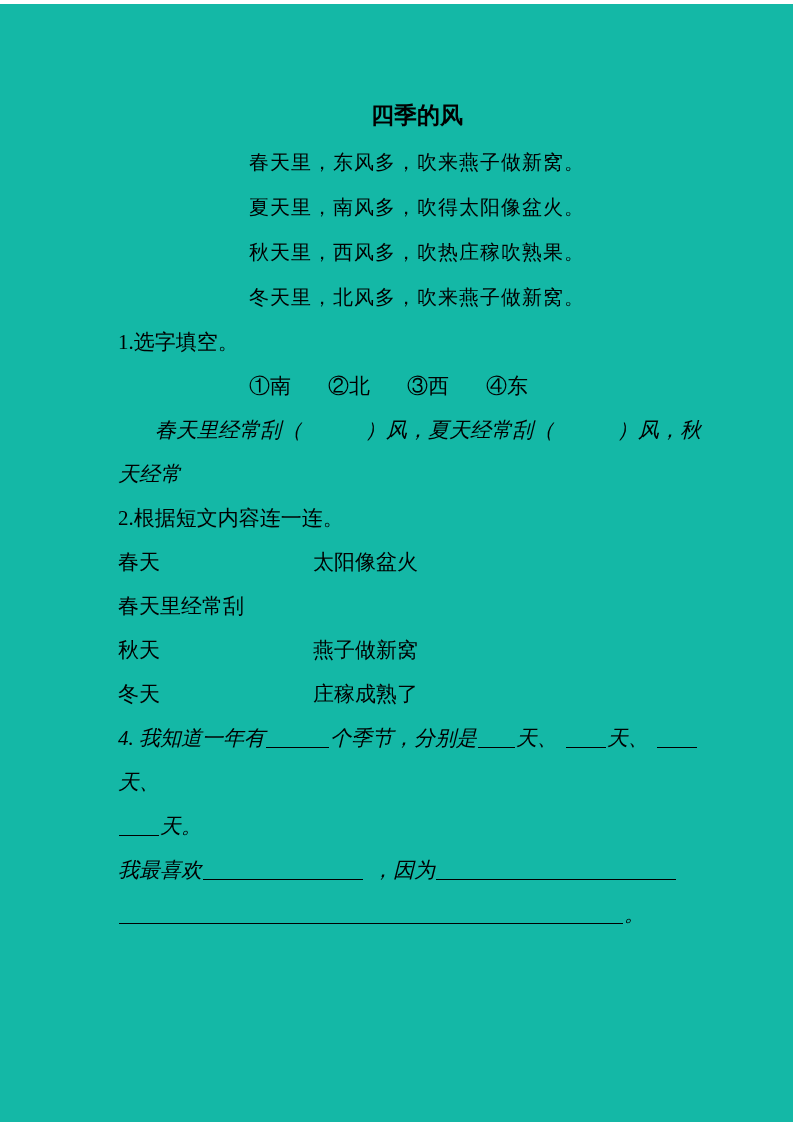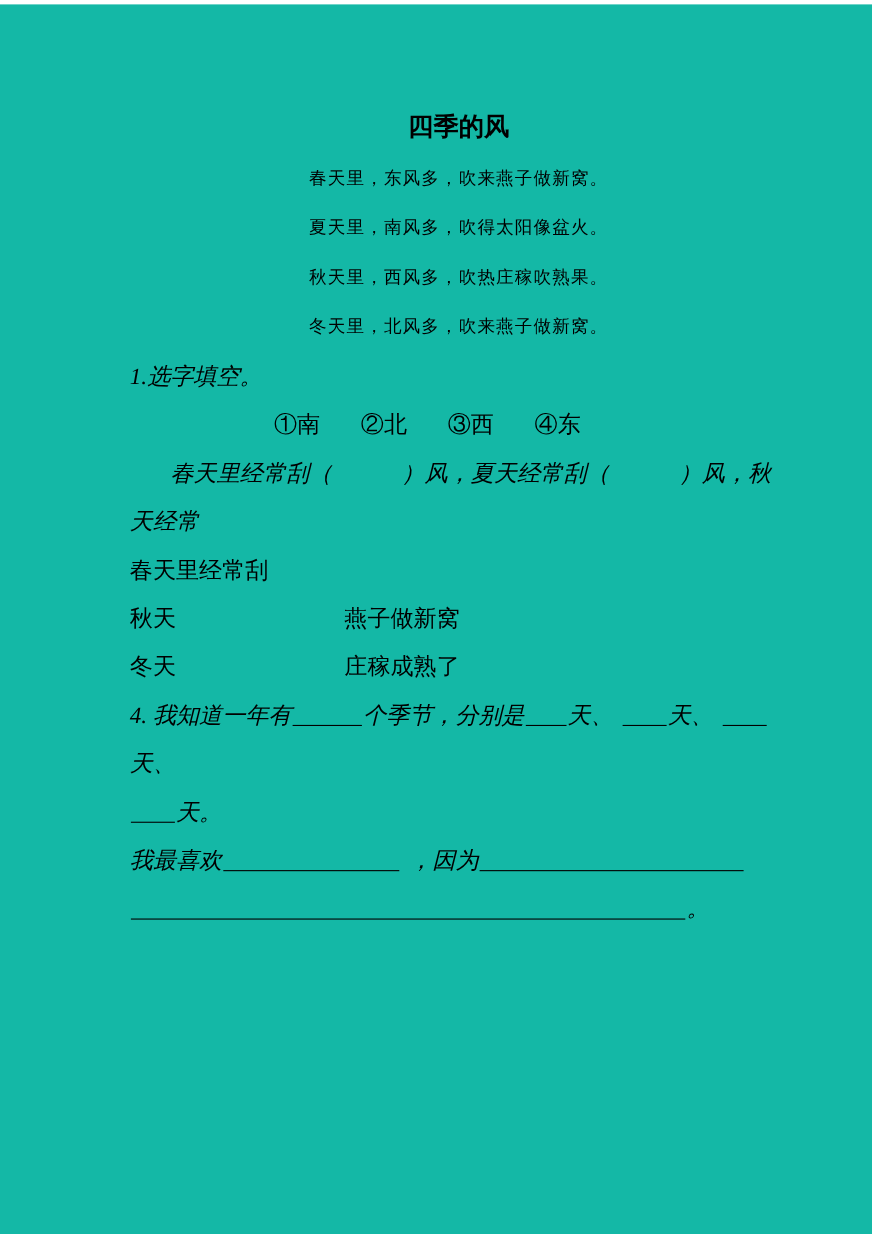--- a/index.html
+++ b/index.html
@@ -24,28 +24,27 @@
     margin: 0 0 10px 0;
     text-align: center;
     font-family: "Liberation Sans", sans-serif;
     font-weight: bold;
     font-size: 23px;
     line-height: 30px;
   }
   .poem p {
     margin: 0;
     text-align: center;
-    font-size: 16px;
+    font-size: 20px;
     line-height: 45px;
     letter-spacing: 1px;
   }
   .q-label {
     margin: 0;
     line-height: 44px;
-    font-style: italic;
   }
   .options {
     display: flex;
     gap: 37px;
     padding-left: 131px;
     line-height: 44px;
   }
   .para {
     margin: 0;
     line-height: 44px;
@@ -99,22 +98,25 @@
 
   <div class="options">
     <span>①南</span>
     <span>②北</span>
     <span>③西</span>
     <span>④东</span>
   </div>
 
   <p class="para indent2">春天里经常刮（　　　）风，夏天经常刮（　　　）风，秋天经常</p>
 
+  <p class="q-label">2.根据短文内容连一连。</p>
 
   <div class="match-row">
+    <span class="match-left">春天</span>
+    <span class="match-right">太阳像盆火</span>
   </div>
   <div class="match-row">
     <span class="match-right">春天里经常刮</span>
   </div>
   <div class="match-row">
     <span class="match-left">秋天</span>
     <span class="match-right">燕子做新窝</span>
   </div>
   <div class="match-row">
     <span class="match-left">冬天</span>

